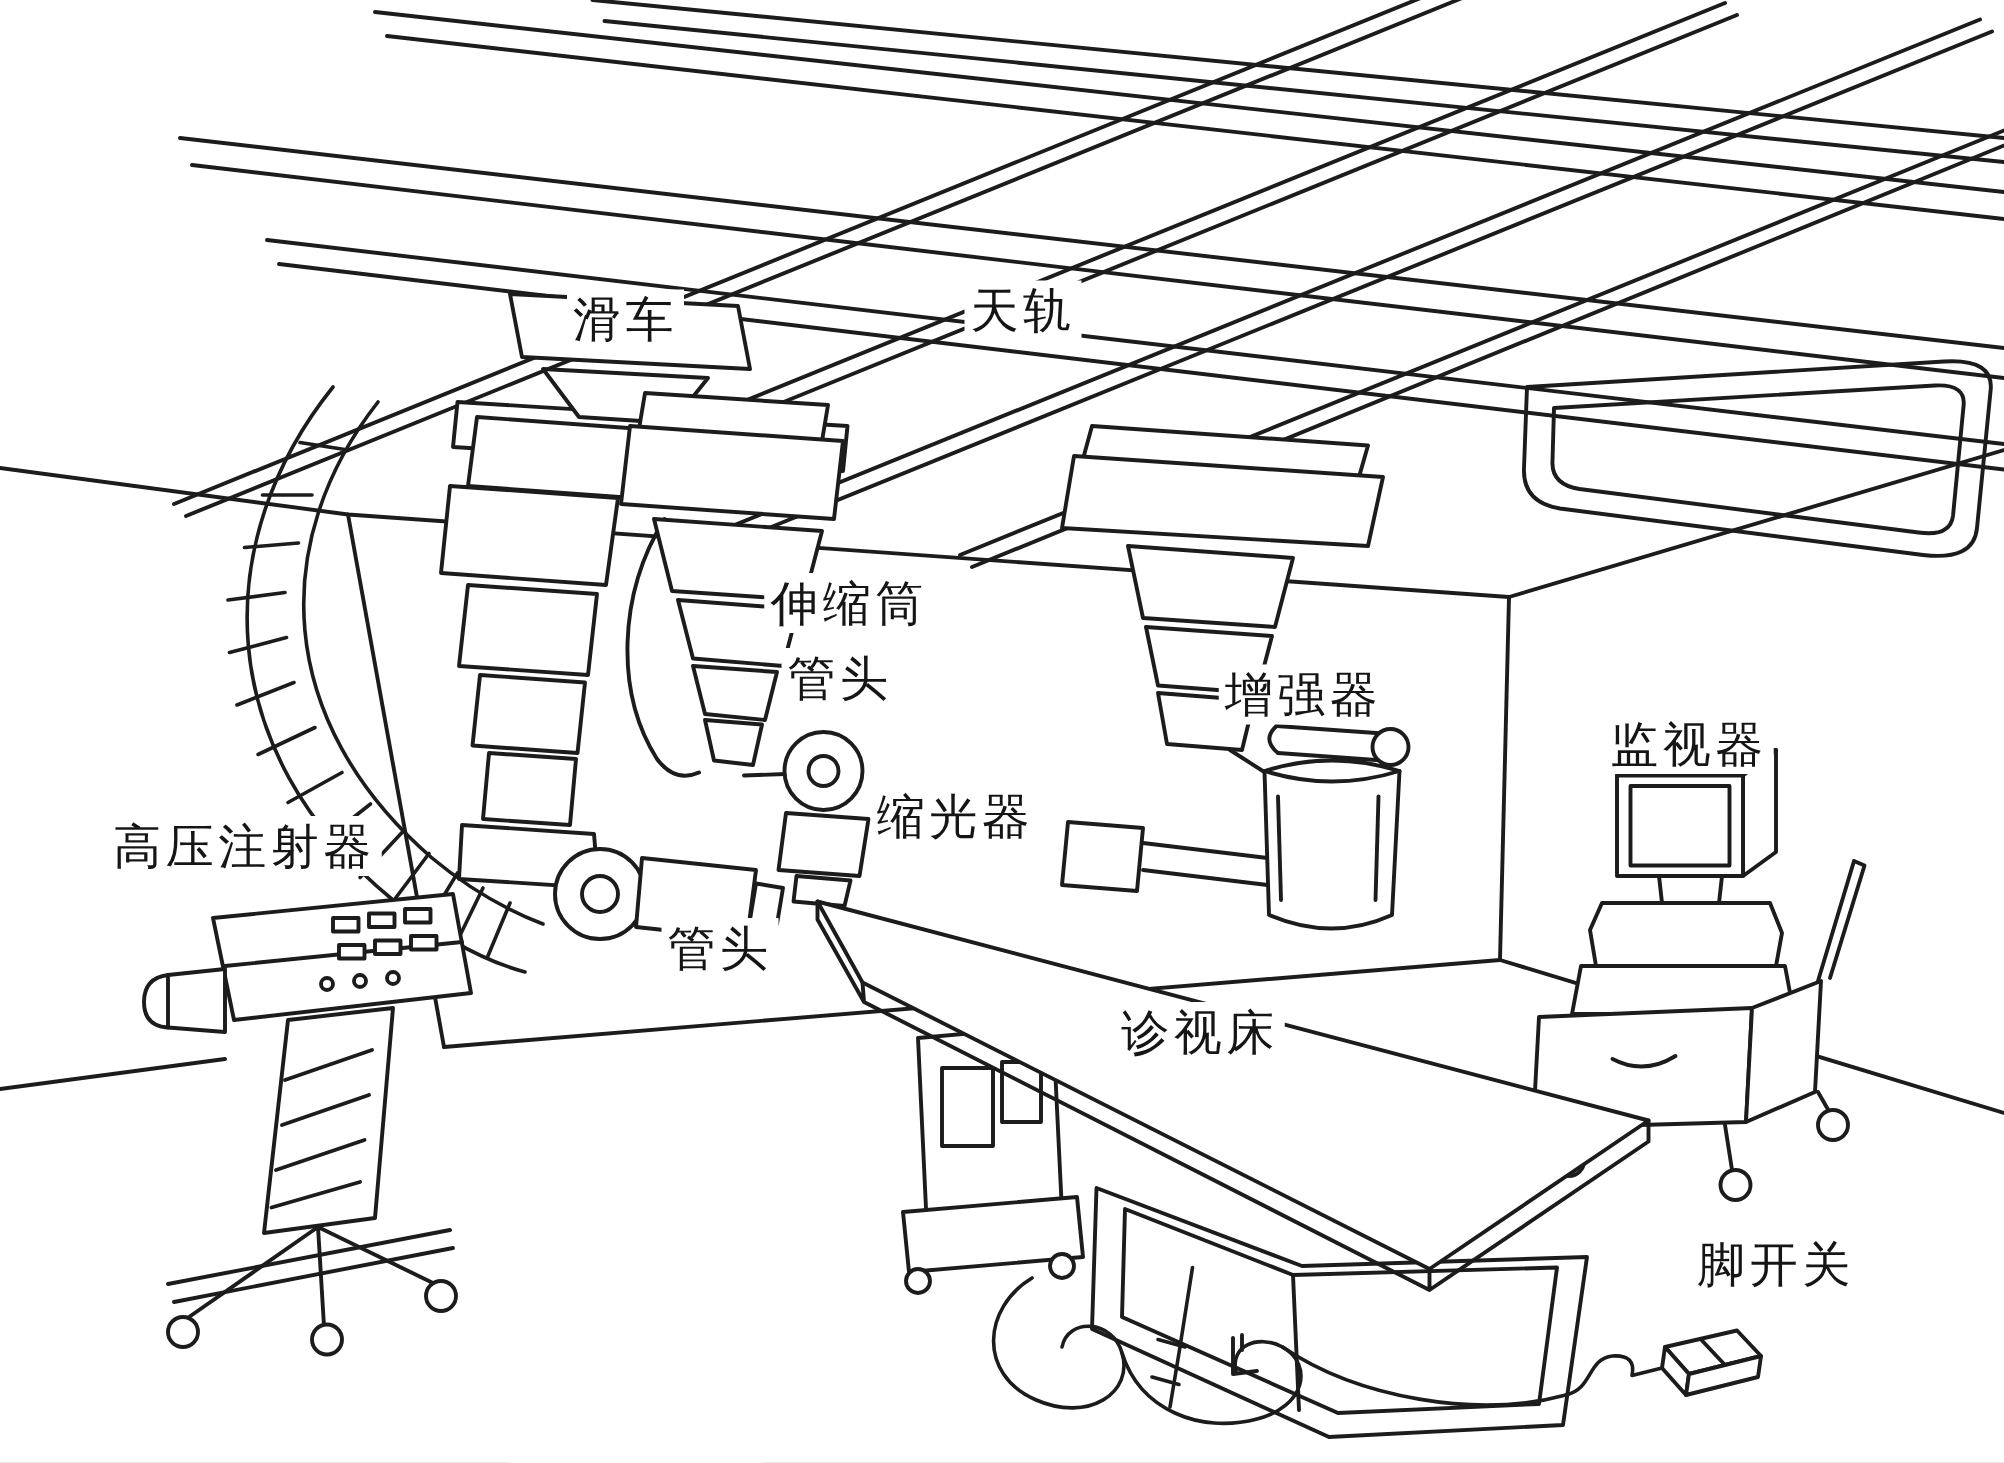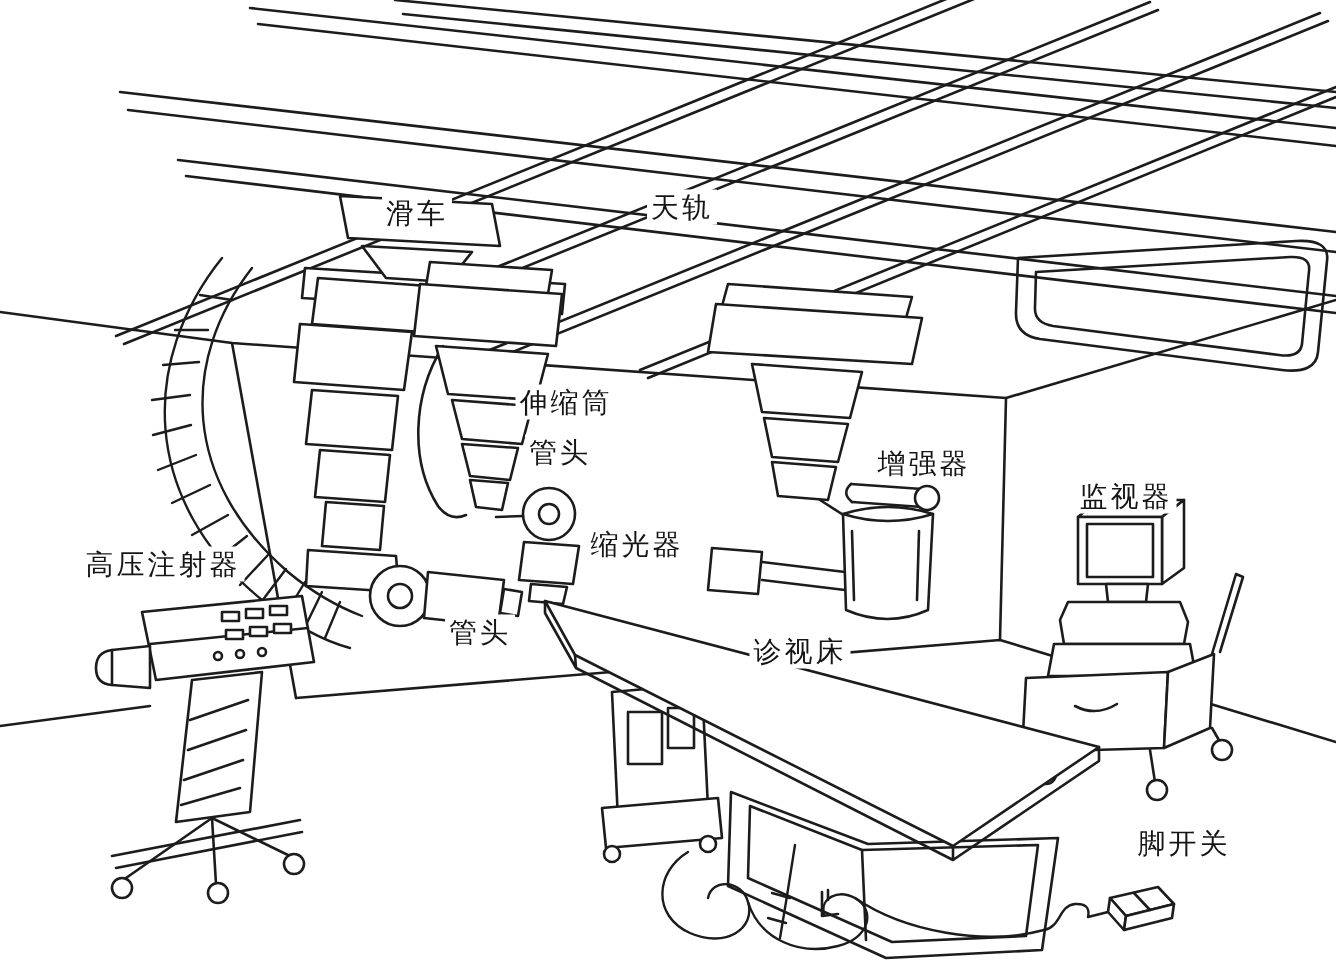--- a/index.html
+++ b/index.html
@@ -4,21 +4,21 @@
 <style>
   html,body{margin:0;padding:0;background:#d9d9d9;}
   .stage{
     position:relative;width:1336px;height:975px;background:#ffffff;
     overflow:hidden;margin:0 auto;
     font-family:"Liberation Sans","DejaVu Sans",sans-serif;
   }
   .stage svg{position:absolute;left:0;top:0;}
   .label{
     position:absolute;transform:translate(-50%,-50%);
-    font-size:28px;letter-spacing:3px;color:#151515;
+    font-size:32px;letter-spacing:3px;color:#151515;
     background:#ffffff;padding:0 4px;white-space:nowrap;line-height:1.25;
     user-select:none;
   }
 </style>
 </head>
 <body>
 
 <div class="stage">
 
   <svg width="1336" height="975" viewBox="0 0 1336 975">
@@ -214,20 +214,20 @@
       </g>
 
     </g>
   </svg>
 
   <div class="label" style="left:417px;top:213px">滑车</div>
   <div class="label" style="left:682px;top:207px">天轨</div>
   <div class="label" style="left:566px;top:402px">伸缩筒</div>
   <div class="label" style="left:560px;top:452px">管头</div>
   <div class="label" style="left:637px;top:544px">缩光器</div>
-  <div class="label" style="left:924px;top:463px">增强器</div>
+  <div class="label" style="left:869px;top:463px">增强器</div>
   <div class="label" style="left:1126px;top:496px">监视器</div>
   <div class="label" style="left:163px;top:564px">高压注射器</div>
   <div class="label" style="left:480px;top:632px">管头</div>
-  <div class="label" style="left:800px;top:651px">诊视床</div>
+  <div class="label" style="left:800px;top:688px">诊视床</div>
   <div class="label" style="left:1184px;top:843px">脚开关</div>
 
 </div>
 
 </body></html>

